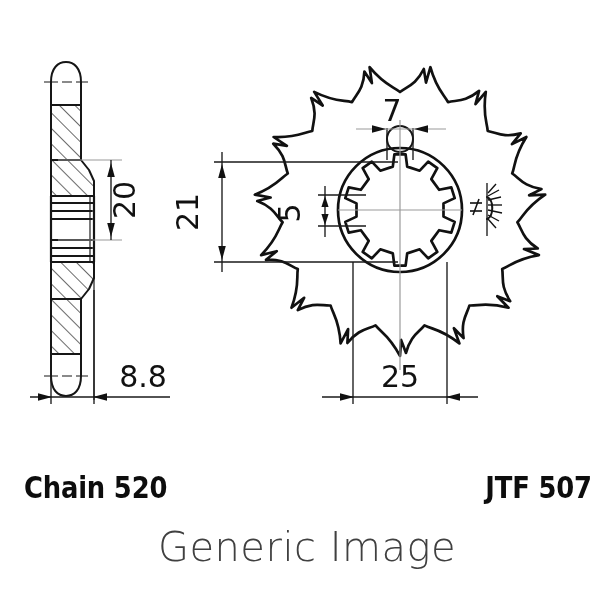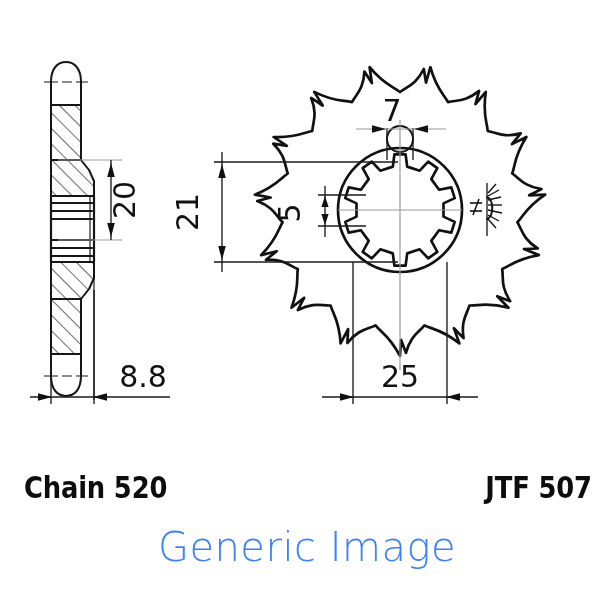--- a/index.html
+++ b/index.html
@@ -91,21 +91,21 @@
   }
   #watermark {
     position: absolute;
     left: 0;
     right: 0;
     top: 524px;
     text-align: center;
     font-family: "DejaVu Sans", sans-serif;
     font-size: 40px;
     font-weight: 300;
-    color: #3b82f6;
+    color: #404040;
     letter-spacing: 0.5px;
     white-space: nowrap;
   }
 </style>
 </head>
 <body>
 
 <div id="page">
 
   <svg id="drawing" viewBox="0 0 614 614">

